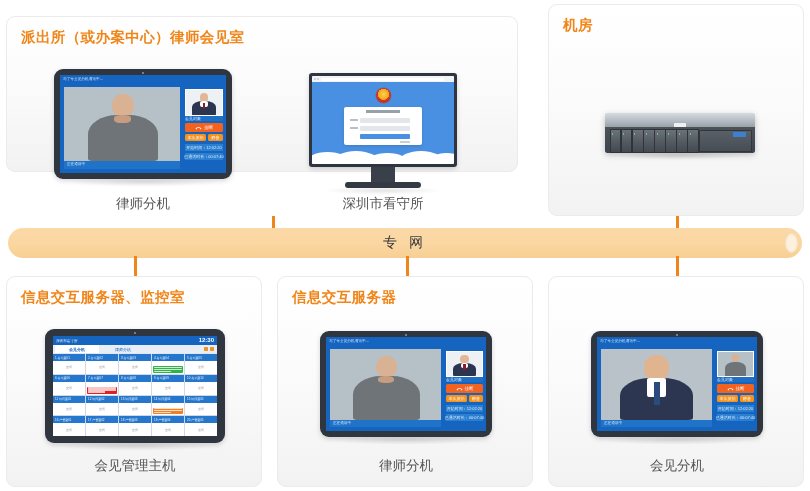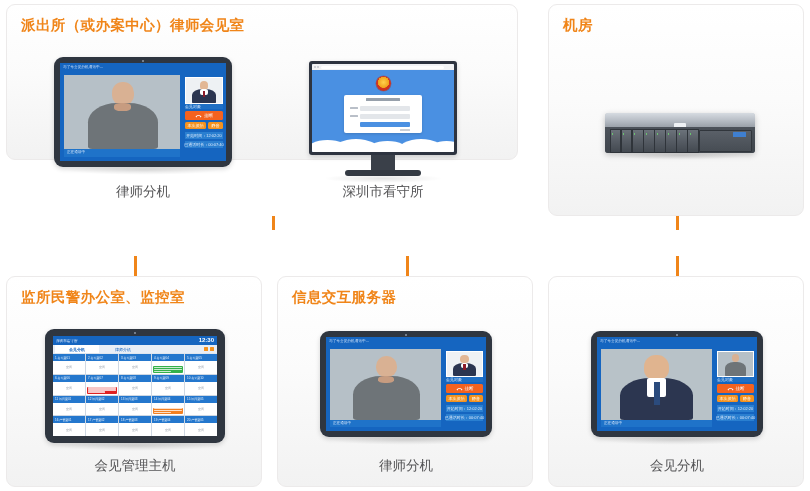--- a/index.html
+++ b/index.html
@@ -309,21 +309,21 @@
   .shadow{
     position:absolute;border-radius:50%;
     background:radial-gradient(ellipse at center,rgba(0,0,0,.10) 0%,rgba(0,0,0,0) 70%);
   }
 </style>
 </head>
 <body>
 
 <div class="stage">
 
-  <div class="card" style="left:6px;top:4px;width:512px;height:156px;">
+  <div class="card" style="left:6px;top:16px;width:512px;height:156px;">
     <div class="card-title">派出所（或办案中心）律师会见室</div>
 
     <div class="device" style="left:36px;top:52px;width:200px;height:148px;">
       <div class="tablet" style="left:11px;top:0;width:178px;height:110px;padding:6px;">
         <div class="cam"></div>
         <div class="screen" style="left:6px;top:6px;width:166px;height:98px;">
           <div class="vc-top" style="height:9px;">
             <div class="vc-top-txt">与了号会见分机通话中...</div>
           </div>
 
@@ -446,27 +446,31 @@
           <div class="srv-logo"></div>
         </div>
       </div>
       <div class="shadow" style="left:50px;top:94px;width:134px;height:9px;"></div>
     </div>
   </div>
 
   <div class="conn" style="left:272px;top:216px;height:14px;"></div>
   <div class="conn" style="left:676px;top:216px;height:14px;"></div>
 
+  <div class="bus">
+    <div class="bus-label">专 网</div>
+    <div class="bus-cap"></div>
+  </div>
 
   <div class="conn" style="left:134px;top:256px;height:20px;"></div>
   <div class="conn" style="left:406px;top:256px;height:20px;"></div>
   <div class="conn" style="left:676px;top:256px;height:20px;"></div>
 
   <div class="card" style="left:6px;top:276px;width:256px;height:211px;">
-    <div class="card-title">监所民警办公室、监控室</div>
+    <div class="card-title">信息交互服务器、监控室</div>
 
     <div class="device" style="left:14px;top:52px;width:228px;height:150px;">
       <div class="tablet" style="left:24px;top:0;width:180px;height:114px;">
         <div class="cam"></div>
         <div class="screen" style="left:8px;top:7px;width:164px;height:100px;background:#dfe6ee;">
           <div class="gm-head" style="height:9px;">
             <div class="gm-title">深圳市看守所</div>
             <div class="gm-clock">
               <span>12:30</span>
             </div>

